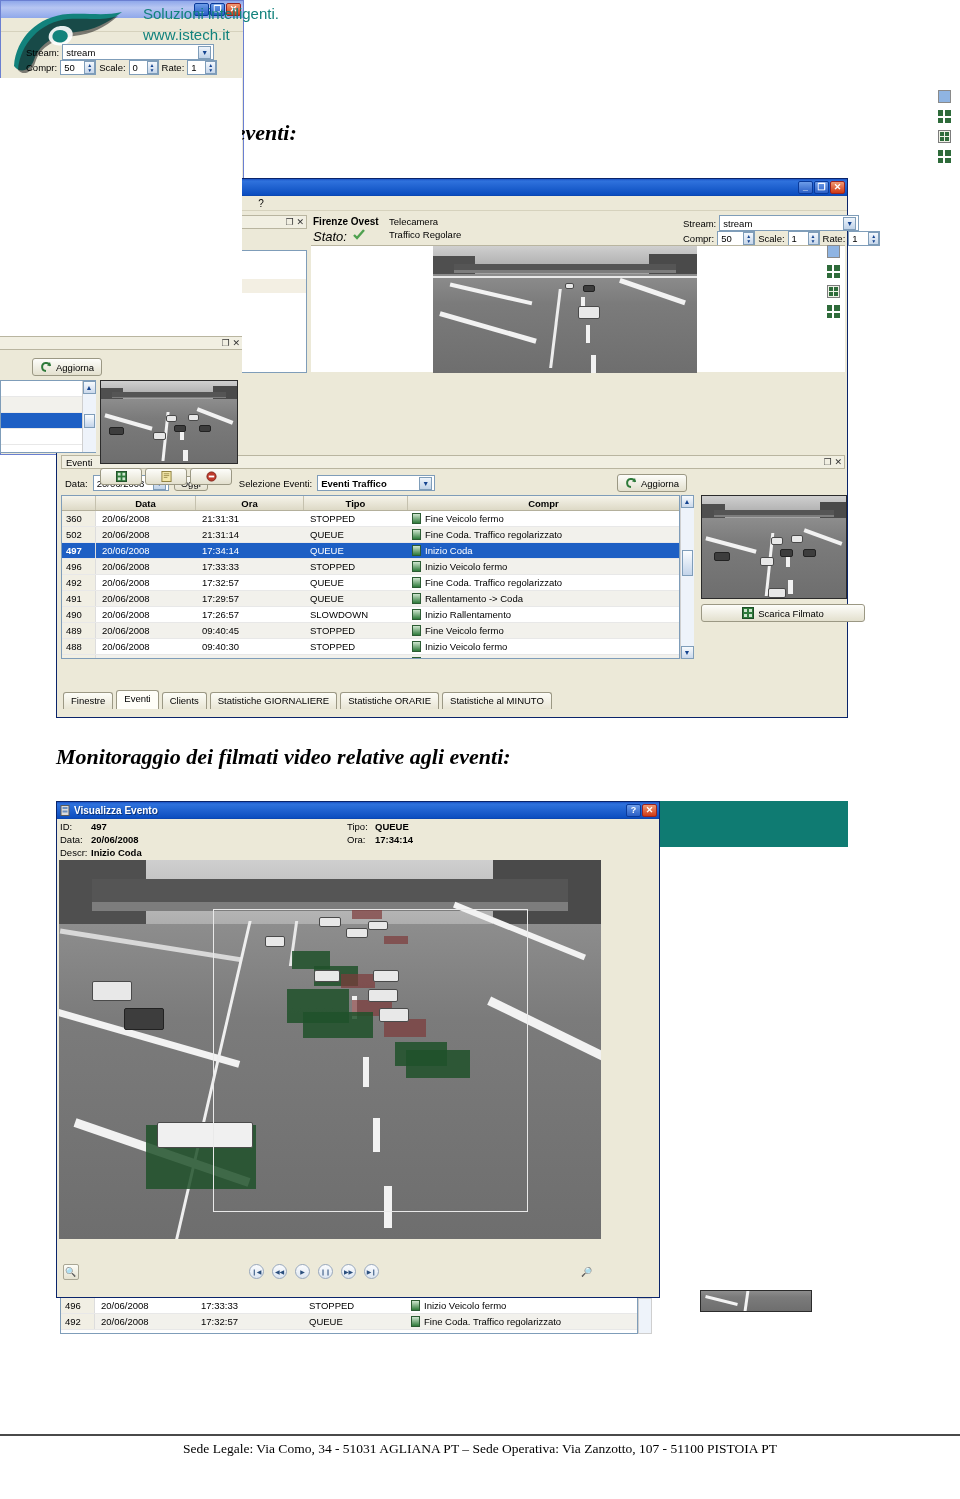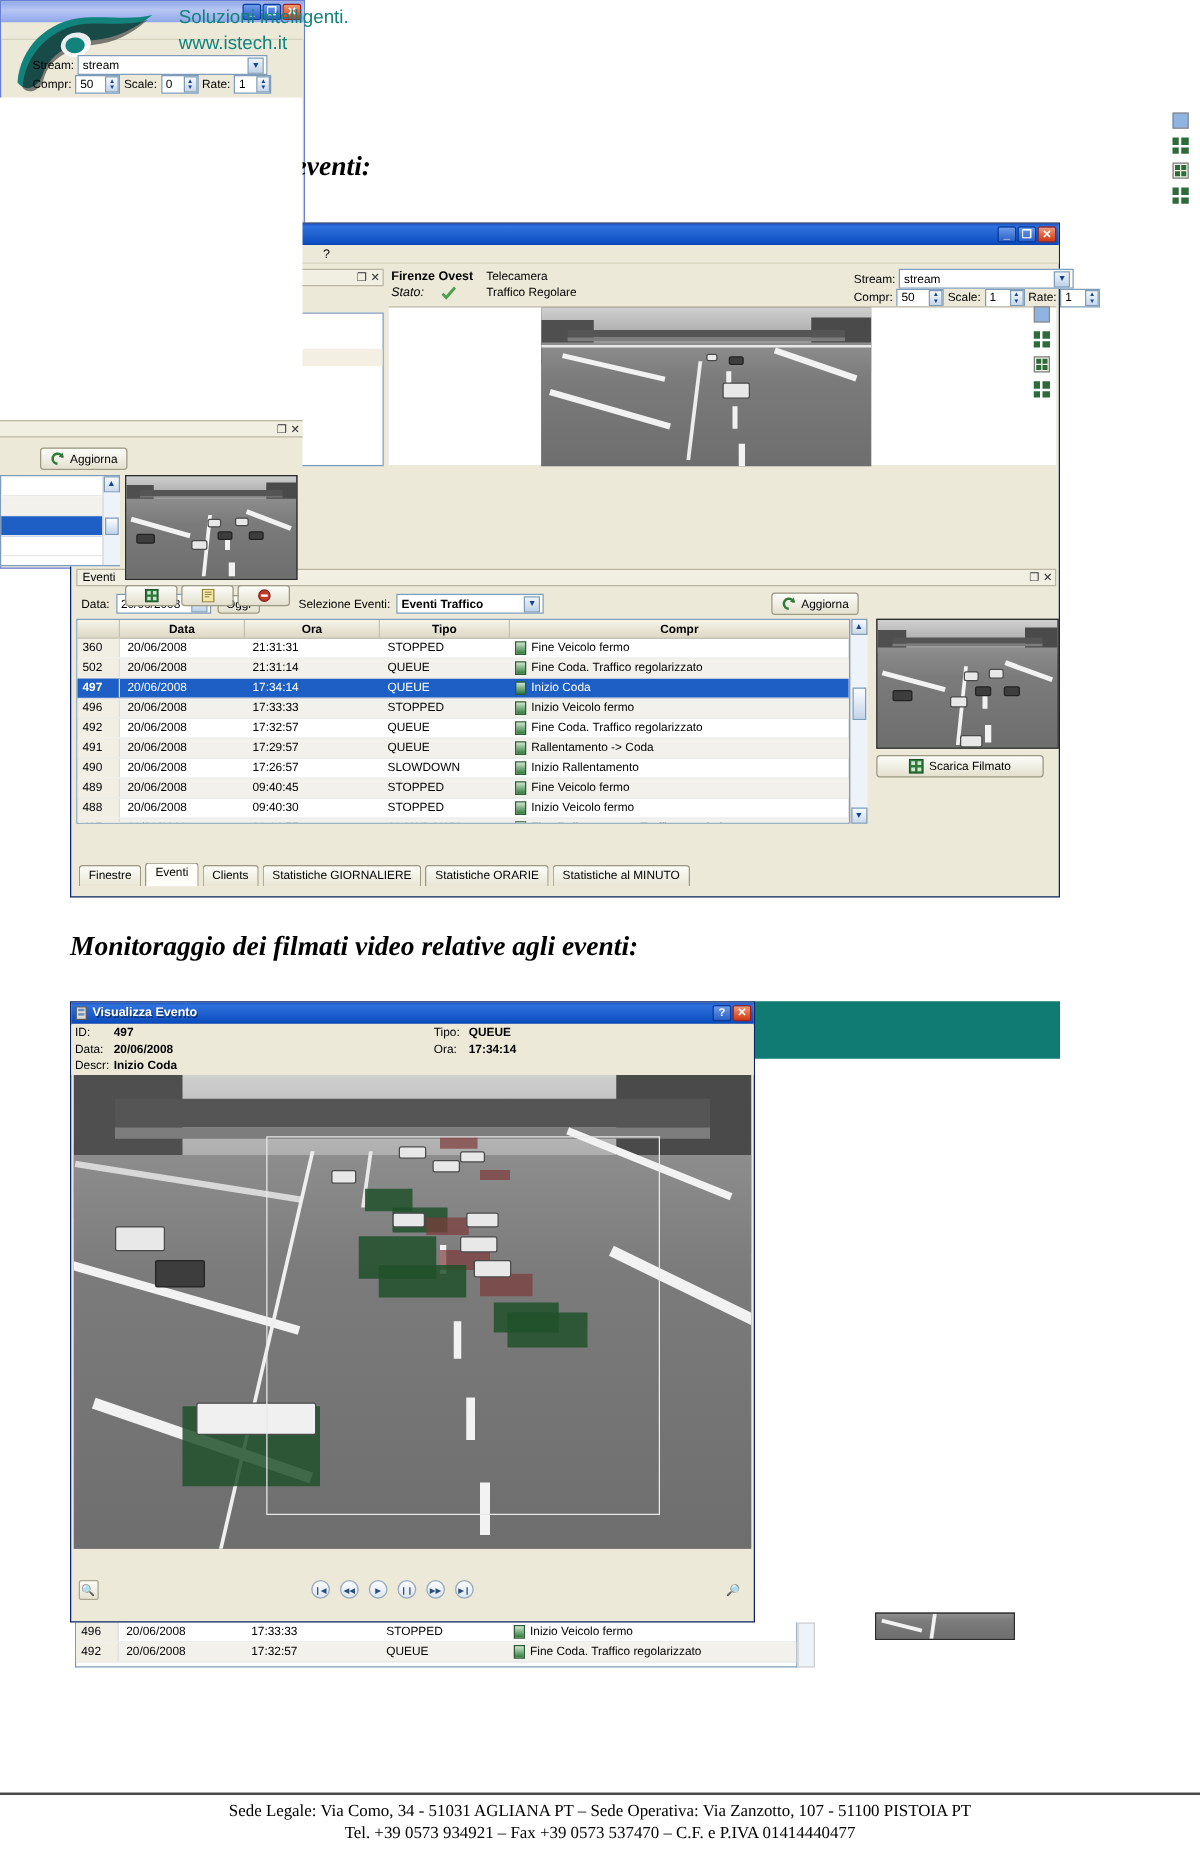--- a/index.html
+++ b/index.html
@@ -128,21 +128,21 @@
   .layico.one { background:#8fb4e2; }
   .layico.q { border:1px solid #7c7c7c; background:#eef1e6; display:grid; grid-template-columns:1fr 1fr; grid-template-rows:1fr 1fr; gap:1px; padding:1px;}
   .layico.q i { background:#2e6b3a; display:block; }
   .layico.bare { border:none; background:transparent; display:grid; grid-template-columns:1fr 1fr; grid-template-rows:1fr 1fr; gap:2px;}
   .layico.bare i { background:#2e6b3a; display:block; }
 
   
   #win1 { left:56px; top:178px; width:792px; height:540px; }
 
   
-  #win2 { left:56px; top:801px; width:548px; height:497px; z-index:40; }
+  #win2 { left:56px; top:801px; width:604px; height:497px; z-index:40; }
   .ve-info { font-size:9.5px; }
   .playbar { background:#ece9d8; }
   .pbtn { width:15px; height:15px; border-radius:50%; border:1px solid #98a8bd; background:linear-gradient(to bottom,#fbfcfe,#dde6f1);
           display:flex; align-items:center; justify-content:center; font-size:6px; color:#2b4f7d; }
   .slider-track { height:5px; background:#f6f6f0; border:1px solid #b9b5a0; }
   .slider-thumb { width:9px; height:15px; background:linear-gradient(to bottom,#fffef6,#ddd9c2); border:1px solid #8e8a76; }
   .magn { width:16px; height:16px; border:1px solid #a9a694; background:linear-gradient(to bottom,#fdfdf7,#e5e2d1); border-radius:2px;
           display:flex; align-items:center; justify-content:center; font-size:9px; color:#5a4f3a;}
 
   
@@ -231,21 +231,21 @@
         <span class="tdash">–</span>
         <span class="tico cam"></span>
         <span>Telecamera</span>
       </div>
     </div>
   </div>
 
   <div style="position:absolute; left:254px; top:36px; width:534px; height:30px;">
     <div style="position:absolute; left:2px; top:1px; font-size:10px; font-weight:bold;">Firenze Ovest</div>
     <div style="position:absolute; left:78px; top:1px; font-size:9.5px;">Telecamera</div>
-    <div style="position:absolute; left:2px; top:14px; font-size:10px; font-style:italic;">Stato:</div>
+    <div style="position:absolute; left:2px; top:14px; font-size:13px; font-style:italic;">Stato:</div>
     <svg style="position:absolute; left:42px; top:14px;" width="12" height="11" viewBox="0 0 12 11">
       <path d="M1 6 L4 9 L11 1" stroke="#4fa14f" stroke-width="2.4" fill="none"></path>
     </svg>
     <div style="position:absolute; left:78px; top:14px; font-size:9.5px;">Traffico Regolare</div>
 
     <div style="position:absolute; left:372px; top:0px; display:flex; align-items:center; gap:3px;">
       <span class="lbl">Stream:</span>
       <div class="combo" style="width:140px;">
         <span>stream</span>
         <span class="arrow">▼</span>
@@ -465,21 +465,21 @@
         <div class="line" style="left:58%; top:58%; width:4px; height:12%;"></div>
         <div class="line" style="left:60%; top:82%; width:5px; height:14%;"></div>
         <div class="vcar" style="left:48%; top:40%; width:12px; height:8px;"></div>
         <div class="vcar" style="left:62%; top:38%; width:12px; height:8px;"></div>
         <div class="vcar dk" style="left:54%; top:52%; width:13px; height:8px;"></div>
         <div class="vcar dk" style="left:70%; top:52%; width:13px; height:8px;"></div>
         <div class="vcar" style="left:40%; top:60%; width:14px; height:9px;"></div>
         <div class="vcar dk" style="left:8%; top:55%; width:16px; height:9px;"></div>
         <div class="vcar" style="left:46%; top:90%; width:18px; height:10px;"></div>
       </div>
-      <div class="btn3d" style="margin-top:5px; width:134px; padding:2px 0;">
+      <div class="btn3d" style="margin-top:5px; width:164px; padding:2px 0;">
         <svg width="12" height="12" viewBox="0 0 12 12" style="margin-right:4px;">
           <rect x="0.5" y="0.5" width="11" height="11" fill="#2e7a3a" stroke="#1d4d25"></rect>
           <rect x="2" y="2" width="3" height="3" fill="#cfe6cf"></rect>
             <rect x="7" y="2" width="3" height="3" fill="#cfe6cf"></rect>
           <rect x="2" y="7" width="3" height="3" fill="#cfe6cf"></rect>
             <rect x="7" y="7" width="3" height="3" fill="#cfe6cf"></rect>
         </svg>
         <span>Scarica Filmato</span>
       </div>
     </div>
@@ -783,14 +783,13 @@
   <div class="video" style="width:112px; height:22px; border:1px solid #2b2b2b;">
     <div class="road" style="top:0;"></div>
     <div class="line" style="left:40%; top:0; width:3px; height:100%; transform:skewX(-8deg);"></div>
     <div class="line" style="left:4%; top:40%; width:30%; height:3px; transform:rotate(14deg);"></div>
   </div>
 </div>
 
 <div id="footer-rule"></div>
 <div id="footer-text">
   <div>Sede Legale: Via Como, 34 - 51031 AGLIANA PT – Sede Operativa: Via Zanzotto, 107 - 51100 PISTOIA PT</div>
-  <div>Tel. +39 0573 934921 – Fax +39 0573 537470 – C.F. e P.IVA 01414440477</div>
 </div>
 
 </body></html>

